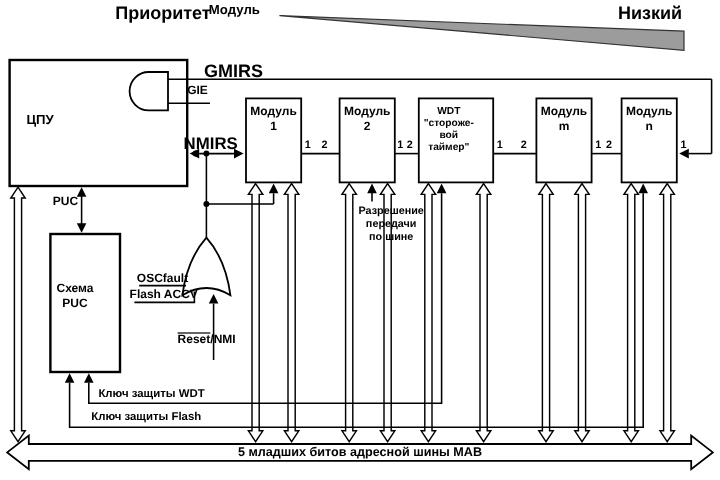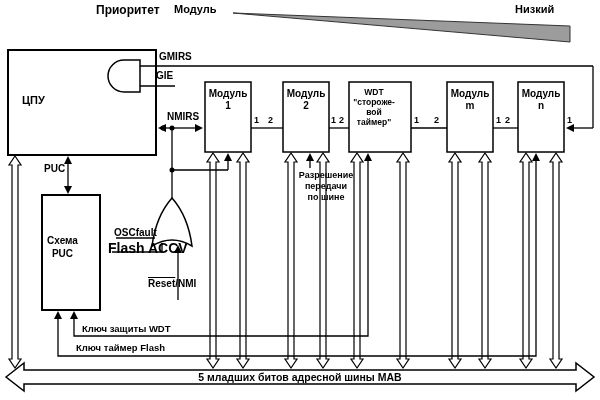--- a/index.html
+++ b/index.html
@@ -80,33 +80,33 @@
       <polygon points="178,245 174,253 182,253"></polygon>
       <polygon points="368,153 364,161 372,161"></polygon>
       <polygon points="536,153 532,161 540,161"></polygon>
     </g>
 
     <circle cx="172" cy="128" r="2.5" fill="#000"></circle>
     <circle cx="163" cy="128" r="2.5" fill="#000"></circle>
     <circle cx="172" cy="170" r="2.5" fill="#000"></circle>
   </svg>
 
-  <div class="lbl" style="left:96px;top:3px;font-size:12px">Приоритет</div>
+  <div class="lbl" style="left:96px;top:3px;font-size:15px">Приоритет</div>
   <div class="lbl" style="left:174px;top:3px;font-size:11px">Модуль</div>
-  <div class="lbl" style="left:515px;top:3px;font-size:11px">Низкий</div>
+  <div class="lbl" style="left:515px;top:3px;font-size:15px">Низкий</div>
 
   <div class="lbl" style="left:22px;top:94px;font-size:11px">ЦПУ</div>
 
-  <div class="lbl" style="left:159px;top:51px;font-size:10px">GMIRS</div>
+  <div class="lbl" style="left:170px;top:51px;font-size:15px">GMIRS</div>
   <div class="lbl" style="left:156px;top:70px;font-size:10px">GIE</div>
-  <div class="lbl" style="left:167px;top:111px;font-size:10px">NMIRS</div>
+  <div class="lbl" style="left:153px;top:111px;font-size:14px">NMIRS</div>
   <div class="lbl" style="left:44px;top:163px;font-size:10px">PUC</div>
 
   <div class="lbl" style="left:114px;top:227px;font-size:10px">OSCfault</div>
-  <div class="lbl" style="left:108px;top:240px;font-size:14px">Flash ACCV</div>
+  <div class="lbl" style="left:108px;top:240px;font-size:10px">Flash ACCV</div>
   <div class="lbl" style="left:126px;top:278px;font-size:10px">
     <span class="ovl">Reset</span><span>/NMI</span>
   </div>
 
   <div class="lbl ctr" style="left:42px;top:234px;width:41px;font-size:10px;line-height:13px">
     <div>Схема</div>
     <div>PUC</div>
   </div>
 
   <div class="lbl ctr" style="left:205px;top:88px;width:46px;font-size:10px;line-height:12px">
@@ -141,17 +141,17 @@
   <div class="lbl" style="left:505px;top:115px;font-size:9px">2</div>
   <div class="lbl" style="left:567px;top:115px;font-size:9px">1</div>
 
   <div class="lbl ctr" style="left:292px;top:170px;width:68px;font-size:9px;line-height:11px">
     <div>Разрешение</div>
     <div>передачи</div>
     <div>по шине</div>
   </div>
 
   <div class="lbl" style="left:82px;top:323px;font-size:9.5px">Ключ защиты WDT</div>
-  <div class="lbl" style="left:76px;top:342px;font-size:9.5px">Ключ таймер Flash</div>
+  <div class="lbl" style="left:76px;top:342px;font-size:9.5px">Ключ защиты Flash</div>
 
   <div class="lbl ctr" style="left:100px;top:371px;width:400px;font-size:10.5px">5 младших битов адресной шины MAB</div>
 
 </div>
 
 </body></html>

